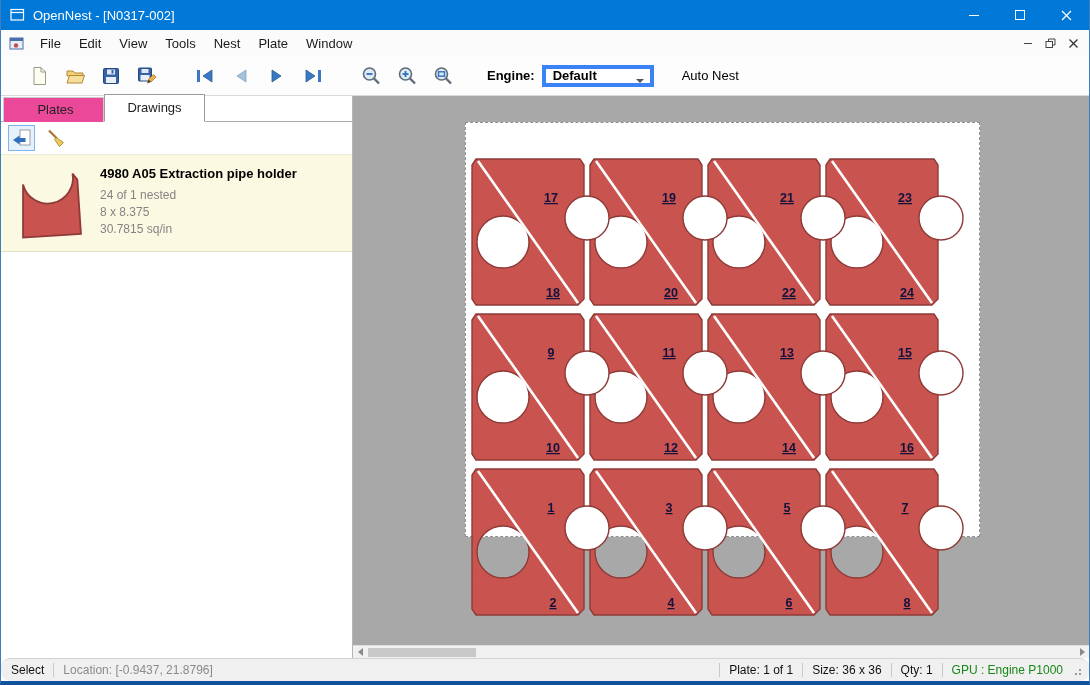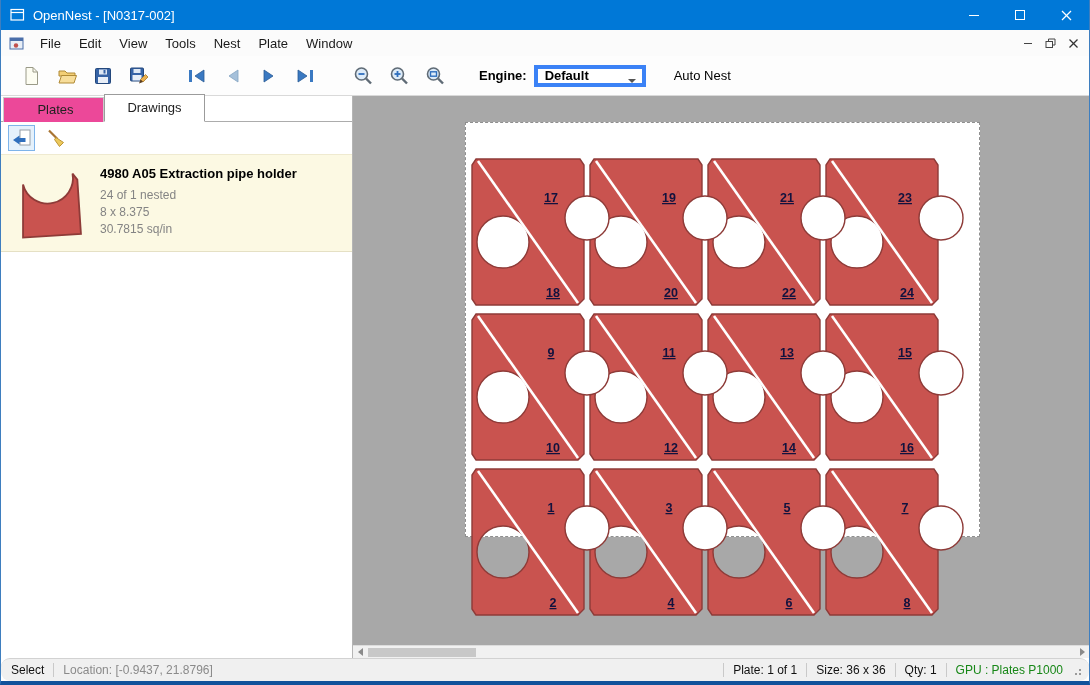--- a/index.html
+++ b/index.html
@@ -17,21 +17,21 @@
   .glyph-max { width:10px; height:10px; border:1px solid #fff; }
 
   
   .menubar { height:26px; background:#fbfbfb; display:flex; align-items:center; padding-left:8px; }
   .menubar .mdi-icon { margin-right:6px; display:flex; }
   .menu-item { font-size:13px; color:#1a1a1a; padding:5px 9px; }
   .menubar .mdi-btns { margin-left:auto; display:flex; align-items:center; padding-right:4px; }
   .mdi-btn { width:23px; height:20px; display:flex; align-items:center; justify-content:center; }
 
   
-  .toolbar { height:40px; background:#fdfdfd; border-bottom:1px solid #d9d9d9; display:flex; align-items:center; padding-left:12px; }
+  .toolbar { height:40px; background:#fdfdfd; border-bottom:1px solid #d9d9d9; display:flex; align-items:center; padding-left:20px; }
   .tbtn { width:36px; height:34px; display:flex; align-items:center; justify-content:center; border:1px solid transparent; }
   .tgroup { display:flex; align-items:center; }
   .tgroup + .tgroup { margin-left:22px; }
   .engine-label { font-size:13px; font-weight:bold; margin-left:26px; margin-right:7px; }
   .engine-combo { width:112px; height:22px; border:4px solid #3b82f6; background:#fff; display:flex; align-items:flex-end; font-size:13px; padding-left:7px;font-weight:bold; }
   .combo-arrow { margin-left:auto; margin-right:6px; width:0; height:0; border-left:4px solid transparent; border-right:4px solid transparent; border-top:4px solid #555; }
   .auto-nest { font-size:13px; margin-left:20px; padding:5px 8px; }
 
   
   .main { position:absolute; top:96px; left:0; right:0; bottom:23px; display:flex; }
@@ -361,21 +361,21 @@
     <span class="sb-sep"></span>
     <span class="sb-location">Location: [-0.9437, 21.8796]</span>
     <div class="sb-right">
       <span class="sb-sep"></span>
       <span>Plate: 1 of 1</span>
       <span class="sb-sep"></span>
       <span>Size: 36 x 36</span>
       <span class="sb-sep"></span>
       <span>Qty: 1</span>
       <span class="sb-sep"></span>
-      <span style="color: rgb(23, 135, 23);">GPU : Plates P1000</span>
+      <span style="color: rgb(23, 135, 23);">GPU : Engine P1000</span>
       <span class="size-grip">
         <svg width="12" height="12">
           <rect x="8" y="8" width="2" height="2" fill="#9a9a9a"></rect>
           <rect x="8" y="4" width="2" height="2" fill="#9a9a9a"></rect>
           <rect x="4" y="8" width="2" height="2" fill="#9a9a9a"></rect>
         </svg>
       </span>
     </div>
   </div>
 

